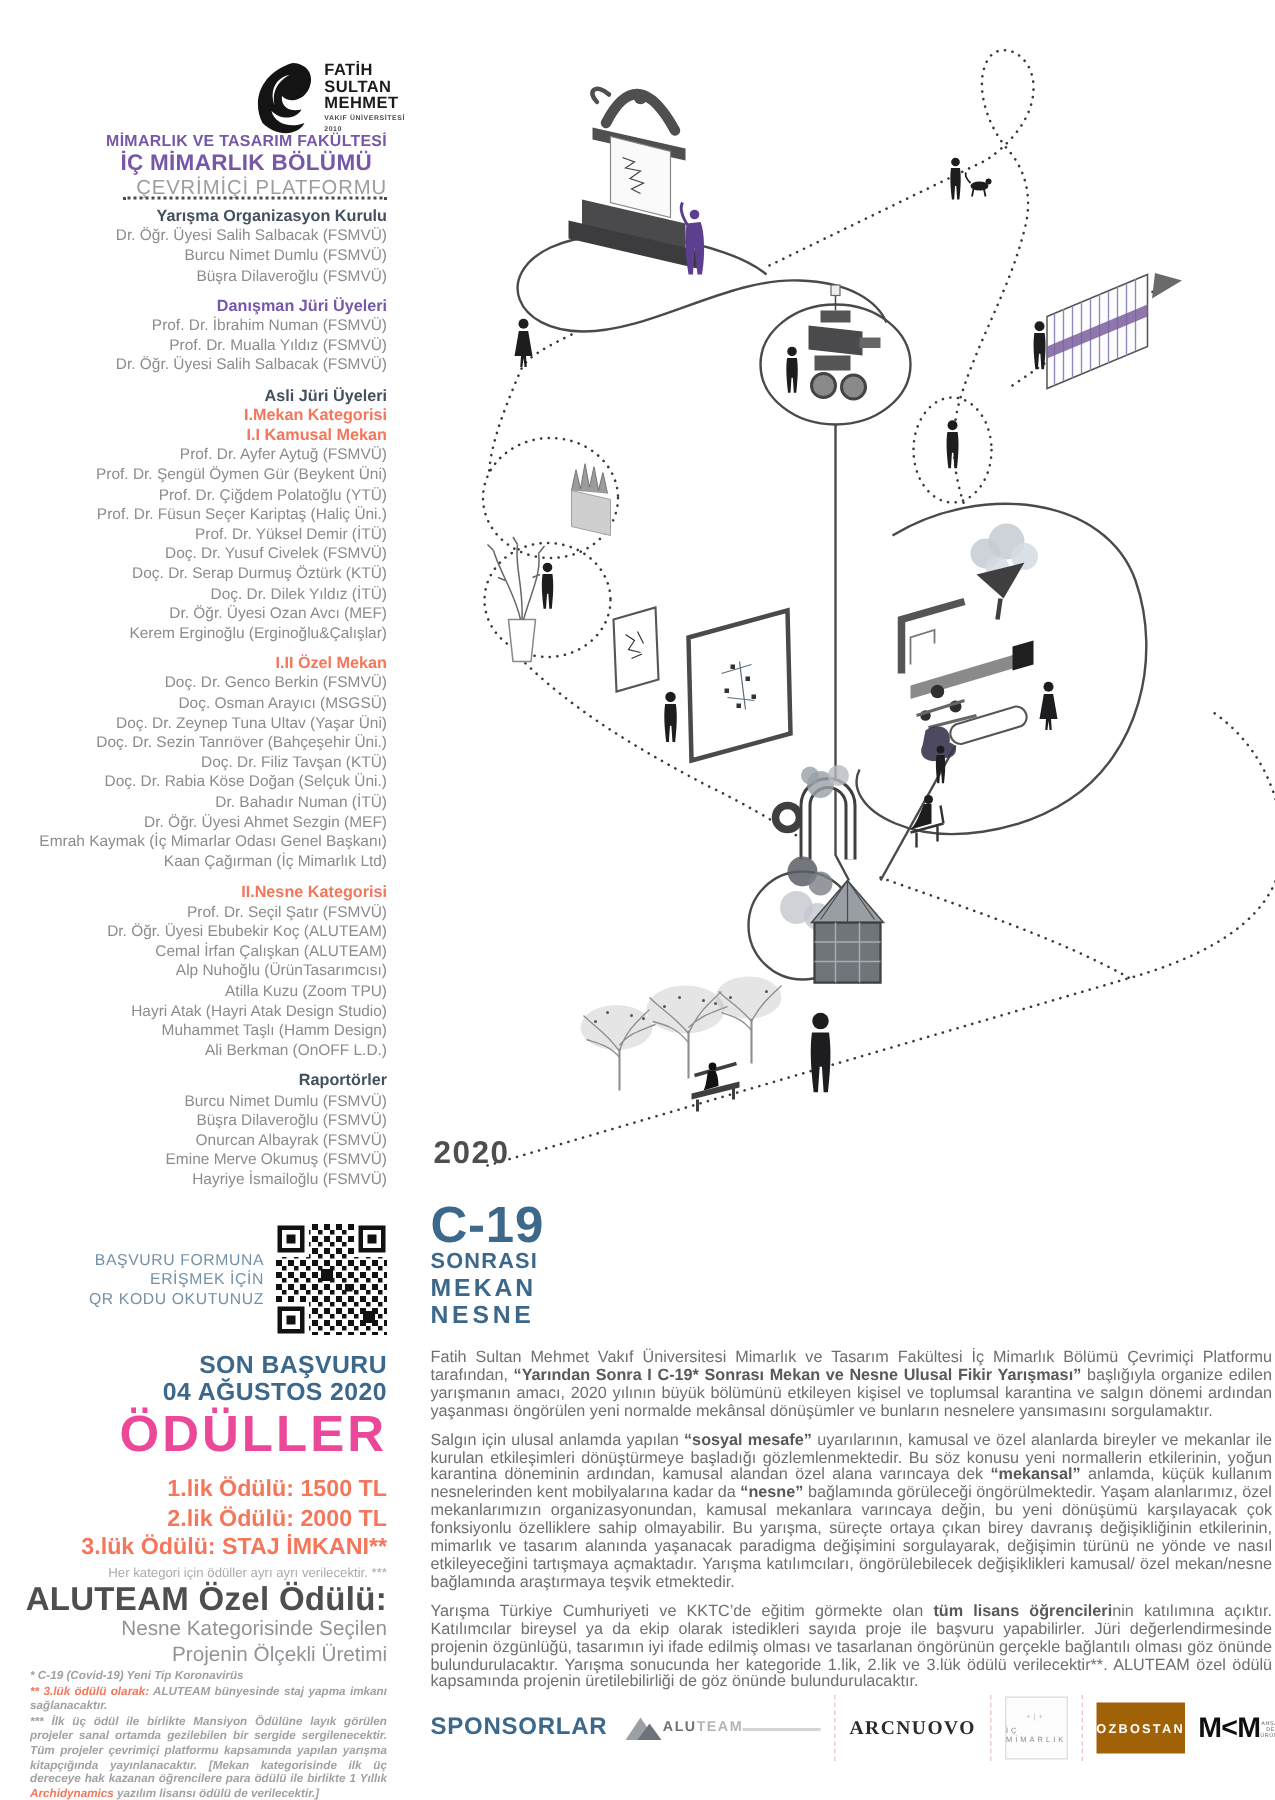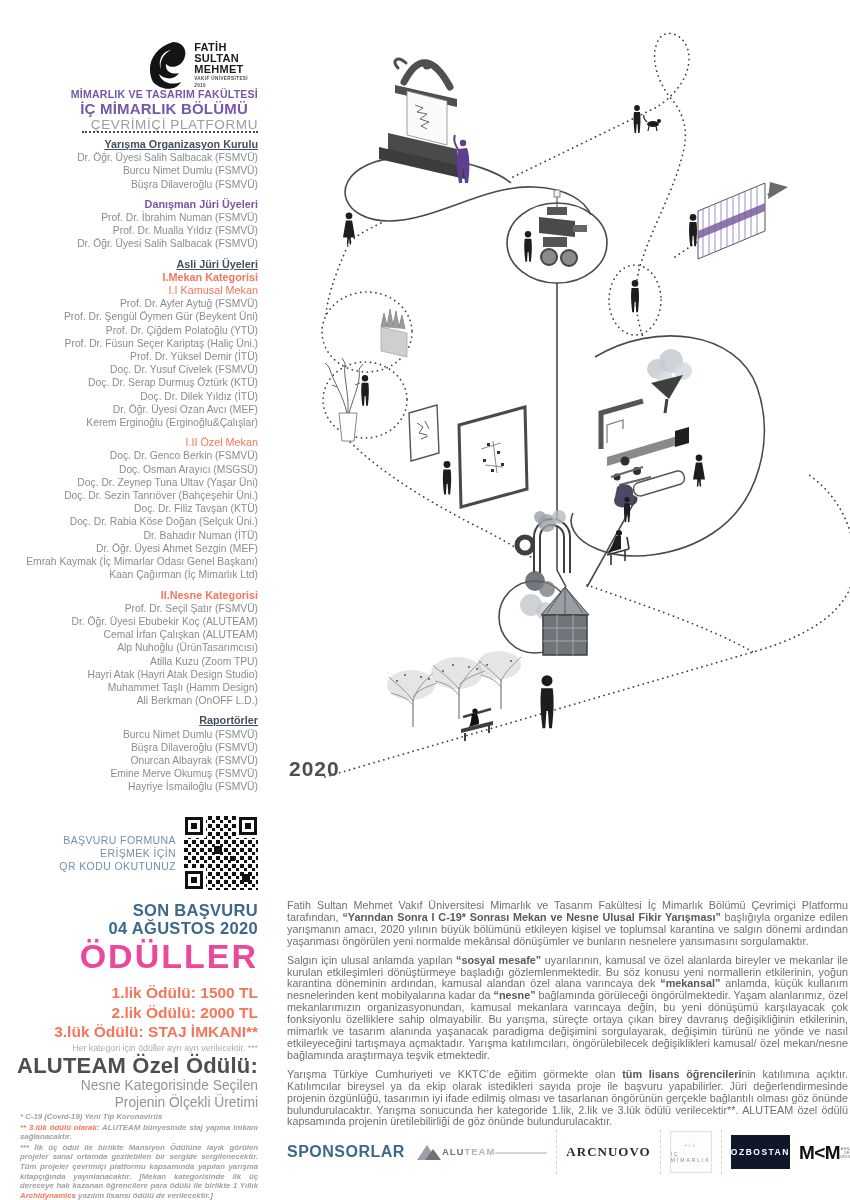--- a/index.html
+++ b/index.html
@@ -1,33 +1,33 @@
 <!DOCTYPE html>
 <html><head>
 <meta charset="utf-8">
 <style>
   html,body{margin:0;padding:0;background:#e8e8e8;}
   .page{position:relative;width:850px;height:1200px;background:#ffffff;margin:0 auto;
         font-family:"Liberation Sans",sans-serif;overflow:hidden;}
   
   .sidebar{position:absolute;left:0;top:0;width:272px;height:1200px;text-align:right;}
-  .logo-row{position:absolute;top:40px;right:24px;display:flex;align-items:center;gap:5px;}
+  .logo-row{position:absolute;top:40px;right:2px;display:flex;align-items:center;gap:5px;}
   .logo-text{text-align:left;color:#1b1b1d;font-weight:bold;font-size:11px;line-height:11px;letter-spacing:.3px;}
   .logo-sub{font-size:4.6px;font-weight:bold;color:#4a4a4c;letter-spacing:.4px;line-height:5.5px;margin-top:1px;}
   .fac{position:absolute;top:88px;right:14px;font-size:10.6px;font-weight:bold;color:#7757A8;letter-spacing:.2px;}
   .dept{position:absolute;top:100px;right:24px;font-size:15px;font-weight:bold;color:#7757A8;letter-spacing:.2px;}
   .plat{position:absolute;top:117px;right:14px;font-size:13.5px;color:#9b9da0;letter-spacing:.6px;}
   .dotline{position:absolute;top:131px;right:14px;width:176px;border-bottom:2px dotted #4a4a4c;}
   #sidebar-blocks{position:absolute;top:138px;right:14px;left:0;font-size:10.3px;line-height:13.2px;color:#8a8c8e;}
   .block{margin-bottom:7px;}
   .h{font-weight:bold;font-size:10.8px;}
-  .h-dark{color:#44505c;text-decoration:underline;}
+  .h-dark{color:#44505c;}
   .h-purple{color:#7757A8;}
   .h-orangeb{color:#F4765B;}
-  .h-orange{color:#F4765B;font-weight:normal;padding-left:10px;}
+  .h-orange{color:#F4765B;font-weight:bold;padding-left:10px;}
   
   .qr-row{position:absolute;top:816px;right:14px;display:flex;align-items:center;gap:8px;}
   .qr-text{font-size:10.5px;line-height:13px;color:#7291A7;letter-spacing:.4px;text-align:right;}
   
   .deadline{position:absolute;top:901px;right:14px;}
   .dl1,.dl2{font-size:16.5px;font-weight:bold;color:#3C688B;line-height:18px;letter-spacing:.3px;}
   .oduller{font-size:34px;font-weight:bold;color:#ec4899;letter-spacing:2px;line-height:36px;margin-top:1px;}
   .prizes{position:absolute;top:983px;right:14px;font-size:15.5px;line-height:19.5px;font-weight:bold;color:#F4765B;}
   .prize-note{position:absolute;top:1043px;right:14px;font-size:8.8px;color:#a9abae;}
   .aluteam-h{position:absolute;top:1053px;right:14px;font-size:22px;font-weight:bold;color:#4d4e50;letter-spacing:.2px;}
@@ -57,21 +57,21 @@
   .sep{border-left:1px dashed #eec7c7;height:44px;}
   .logo-item{display:flex;align-items:center;justify-content:center;text-align:center;}
   .aluteam-name{font-size:9.5px;letter-spacing:1px;font-weight:bold;color:#6d7278;line-height:10px;}
   .aluteam-name .lt{color:#b0b5ba;}
   .aluteam-bar{width:52px;height:2px;background:#d4d4d4;margin-top:2px;}
   .arcnuovo{font-family:"Liberation Serif",serif;font-size:13px;letter-spacing:1px;color:#2b2b2b;font-weight:bold;}
   .icmim{width:54px;height:40px;background:#fdfdfd;border:1px solid #e4e1db;display:flex;flex-direction:column;
          align-items:center;justify-content:center;gap:3px;}
   .icmim .plus{font-size:5px;color:#b9b6b0;letter-spacing:2px;}
   .icmim .nm{font-size:5px;letter-spacing:2px;color:#8a8a8a;}
-  .ozbostan{width:64px;height:34px;background:#0f172a;color:#fff;display:flex;align-items:center;justify-content:center;
+  .ozbostan{width:64px;height:34px;background:#a16207;color:#fff;display:flex;align-items:center;justify-content:center;
             font-size:8.5px;font-weight:bold;letter-spacing:1.5px;}
   .mkm-m{font-size:19px;font-weight:bold;color:#0f0f0f;line-height:17px;letter-spacing:-.5px;}
   .mkm-s{font-size:3.6px;color:#666;letter-spacing:.4px;margin-top:1px;}
   .cream{width:40px;height:42px;background:#f4efe7;display:flex;align-items:center;justify-content:center;}
   .cream-mark{width:10px;height:12px;border:1px solid #cfc4b2;}
   .archid{width:44px;height:44px;background:#111;display:flex;flex-direction:column;align-items:center;justify-content:center;gap:2px;}
   .archid .cap{font-size:3.8px;color:#fff;letter-spacing:.6px;}
 </style>
 </head>
 <body>
@@ -427,20 +427,26 @@
         <circle cx="190" cy="686" r="2.6" fill="#111"></circle>
         <path d="M187,689 C186,694 186,698 184,702 L194,699 C194,694 193,691 192,689 Z" fill="#111"></path>
       </g>
       <use href="#person" transform="translate(262,688) scale(1.9)" fill="#1d1d1f"></use>
     </g>
   </svg>
 
   <div class="year2020">2020</div>
 
   <div class="title-wrap">
+    <div class="title-right">
+      <div class="st0">C-19</div>
+      <div class="st1">SONRASI</div>
+      <div class="st2">MEKAN</div>
+      <div class="st3">NESNE</div>
+    </div>
   </div>
 
   <div id="paragraphs">
       <div class="para"><span>Fatih Sultan Mehmet Vakıf Üniversitesi Mimarlık ve Tasarım Fakültesi İç Mimarlık Bölümü Çevrimiçi Platformu tarafından, </span><span class="b">“Yarından Sonra I C-19* Sonrası Mekan ve Nesne Ulusal Fikir Yarışması”</span><span> başlığıyla organize edilen yarışmanın amacı, 2020 yılının büyük bölümünü etkileyen kişisel ve toplumsal karantina ve salgın dönemi ardından yaşanması öngörülen yeni normalde mekânsal dönüşümler ve bunların nesnelere yansımasını sorgulamaktır.</span></div>
       <div class="para"><span>Salgın için ulusal anlamda yapılan </span><span class="b">“sosyal mesafe”</span><span> uyarılarının, kamusal ve özel alanlarda bireyler ve mekanlar ile kurulan etkileşimleri dönüştürmeye başladığı gözlemlenmektedir. Bu söz konusu yeni normallerin etkilerinin, yoğun karantina döneminin ardından, kamusal alandan özel alana varıncaya dek </span><span class="b">“mekansal”</span><span> anlamda, küçük kullanım nesnelerinden kent mobilyalarına kadar da </span><span class="b">“nesne”</span><span> bağlamında görüleceği öngörülmektedir. Yaşam alanlarımız, özel mekanlarımızın organizasyonundan, kamusal mekanlara varıncaya değin, bu yeni dönüşümü karşılayacak çok fonksiyonlu özelliklere sahip olmayabilir. Bu yarışma, süreçte ortaya çıkan birey davranış değişikliğinin etkilerinin, mimarlık ve tasarım alanında yaşanacak paradigma değişimini sorgulayarak, değişimin türünü ne yönde ve nasıl etkileyeceğini tartışmaya açmaktadır. Yarışma katılımcıları, öngörülebilecek değişiklikleri kamusal/ özel mekan/nesne bağlamında araştırmaya teşvik etmektedir.</span></div>
       <div class="para"><span>Yarışma Türkiye Cumhuriyeti ve KKTC’de eğitim görmekte olan </span><span class="b">tüm lisans öğrencileri</span><span>nin katılımına açıktır. Katılımcılar bireysel ya da ekip olarak istedikleri sayıda proje ile başvuru yapabilirler. Jüri değerlendirmesinde projenin özgünlüğü, tasarımın iyi ifade edilmiş olması ve tasarlanan öngörünün gerçekle bağlantılı olması göz önünde bulundurulacaktır. Yarışma sonucunda her kategoride 1.lik, 2.lik ve 3.lük ödülü verilecektir**. ALUTEAM özel ödülü kapsamında projenin üretilebilirliği de göz önünde bulundurulacaktır.</span></div>
     </div>
 
   <div class="sponsors">
     <div class="sp-label">SPONSORLAR</div>

